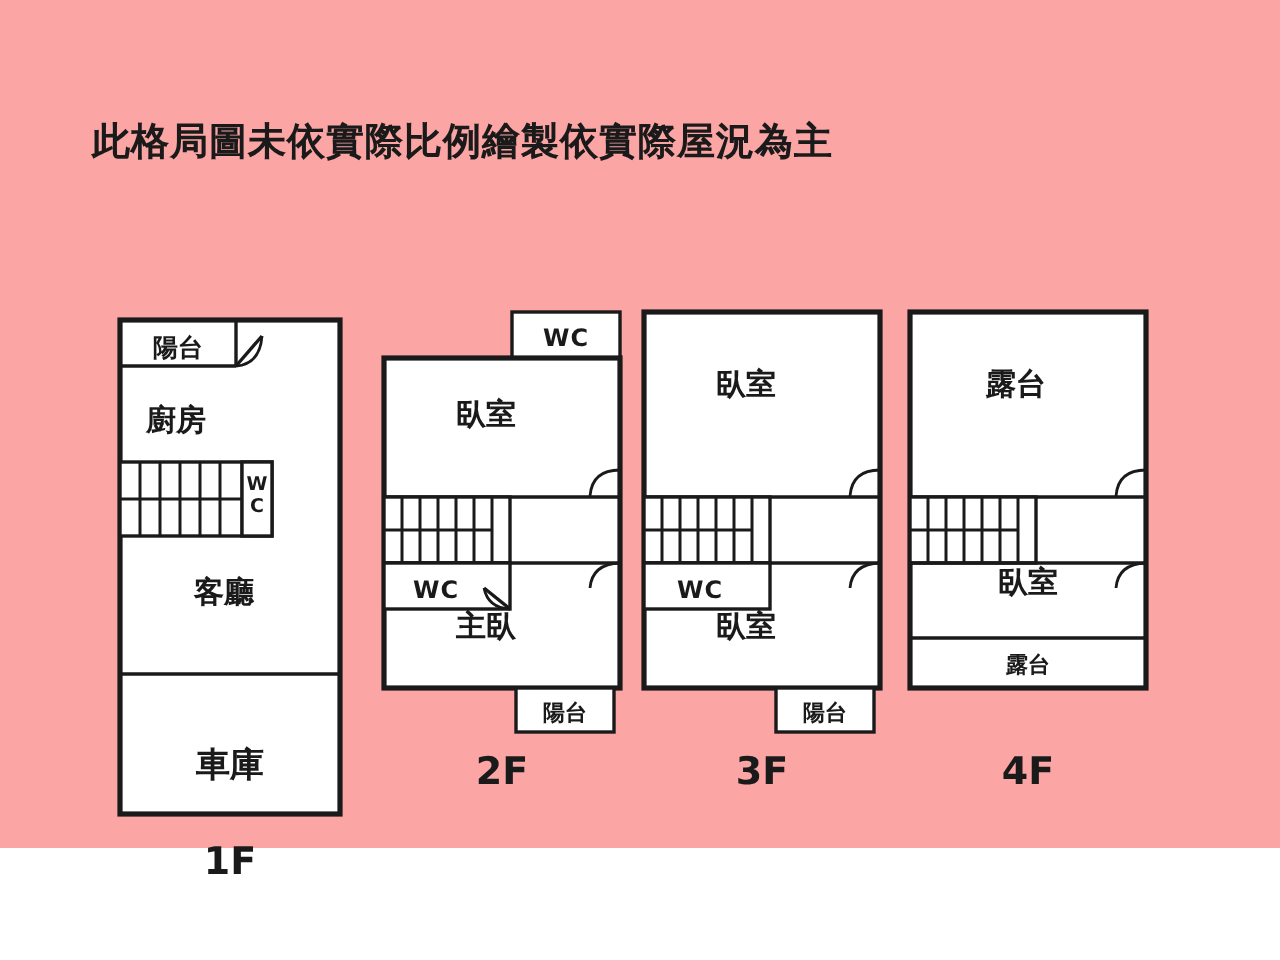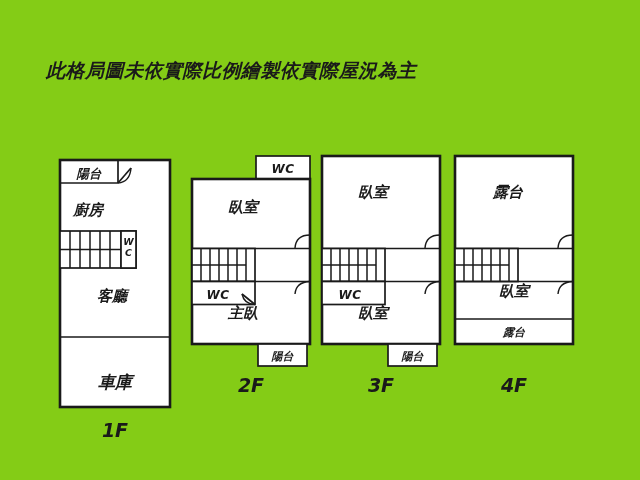--- a/index.html
+++ b/index.html
@@ -14,23 +14,22 @@
     position: relative;
     overflow: hidden;
     font-family: "DejaVu Sans", "Liberation Sans", sans-serif;
     color: #111111;
   }
   #page {
     position: absolute;
     left: 0;
     top: 0;
     width: 640px;
-    height: 480px;
-    background: #84cc16;
-    font-style: italic;
+    height: 424px;
+    background: #fca5a5;
   }
   #title {
     position: absolute;
     left: 46px;
     top: 58px;
     font-size: 19px;
     font-weight: bold;
     letter-spacing: 0.5px;
     color: #1a1a1a;
     white-space: nowrap;

